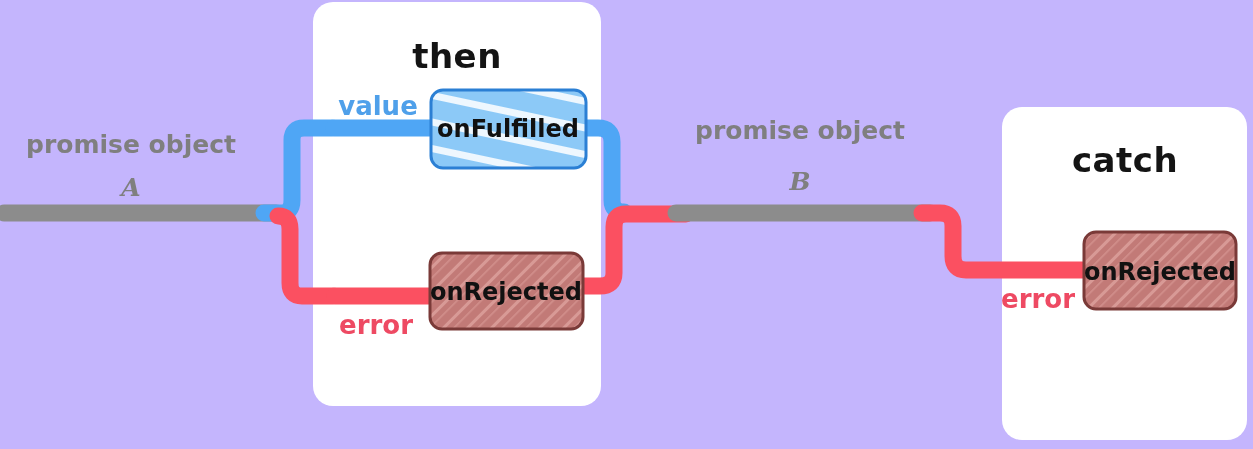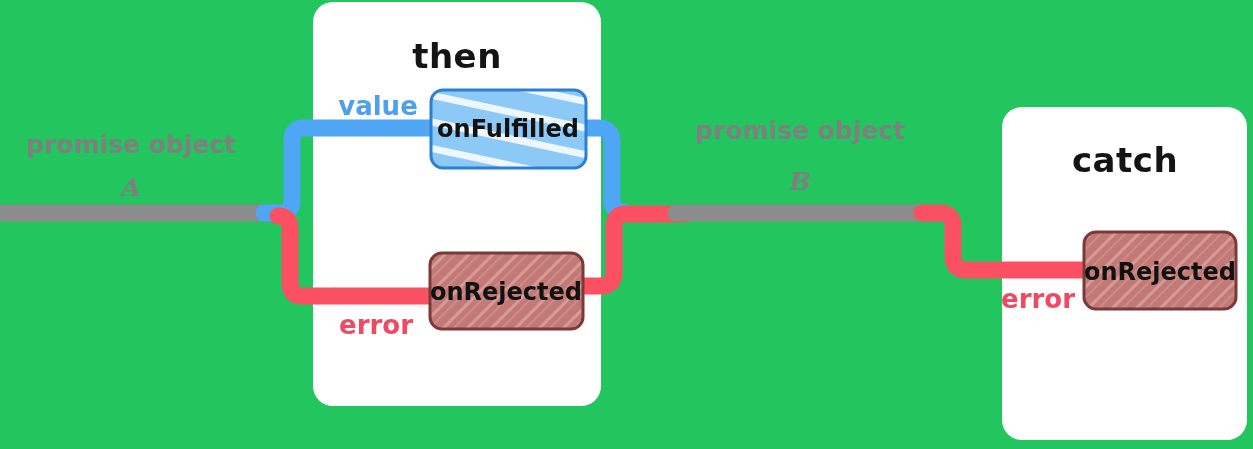--- a/index.html
+++ b/index.html
@@ -7,21 +7,21 @@
     padding: 0;
     background: #000;
   }
   body {
     font-family: "DejaVu Sans", sans-serif;
   }
   #stage {
     position: relative;
     width: 1253px;
     height: 449px;
-    background: #22c55e;
+    background: #c4b5fd;
     overflow: hidden;
   }
   #stage svg {
     position: absolute;
     top: 0;
     left: 0;
     width: 1253px;
     height: 449px;
   }
   .panel-label {

